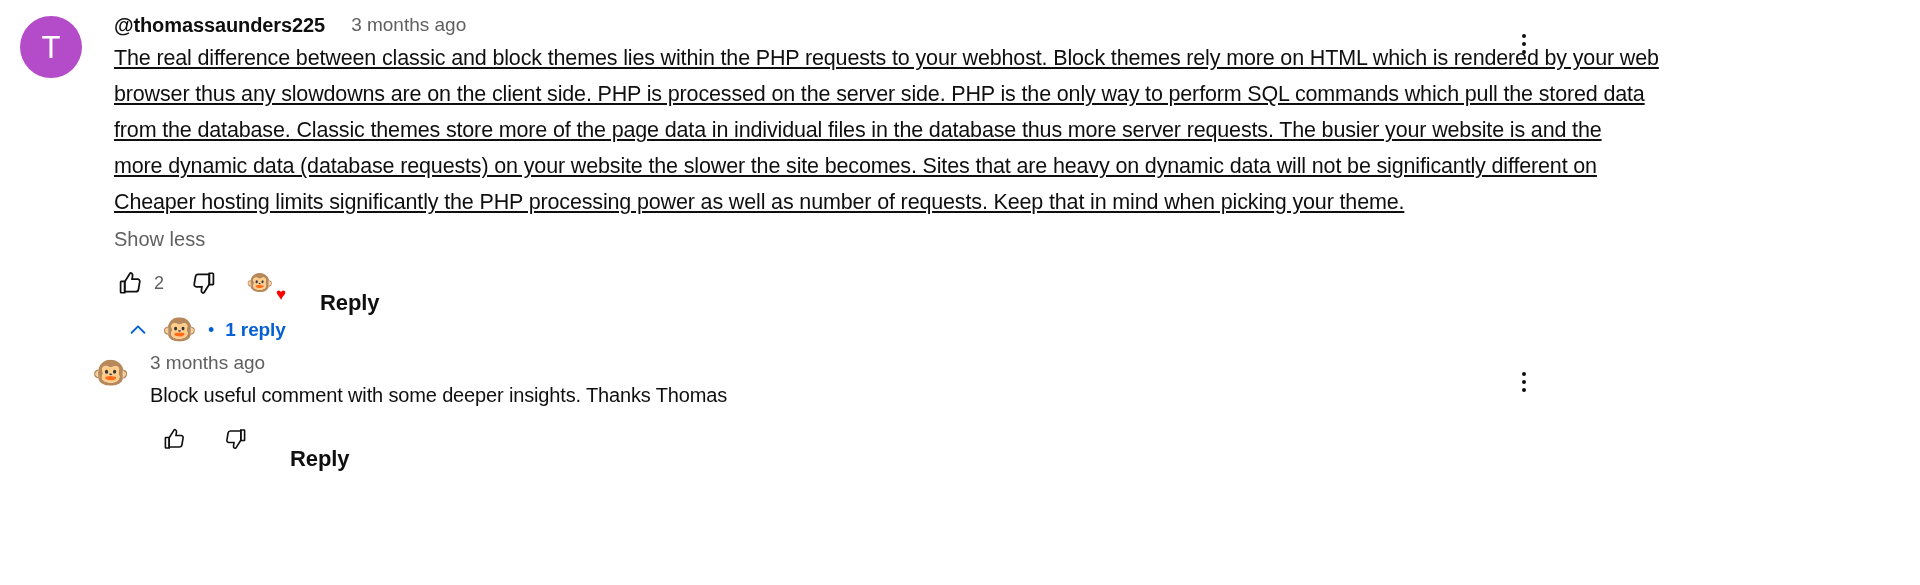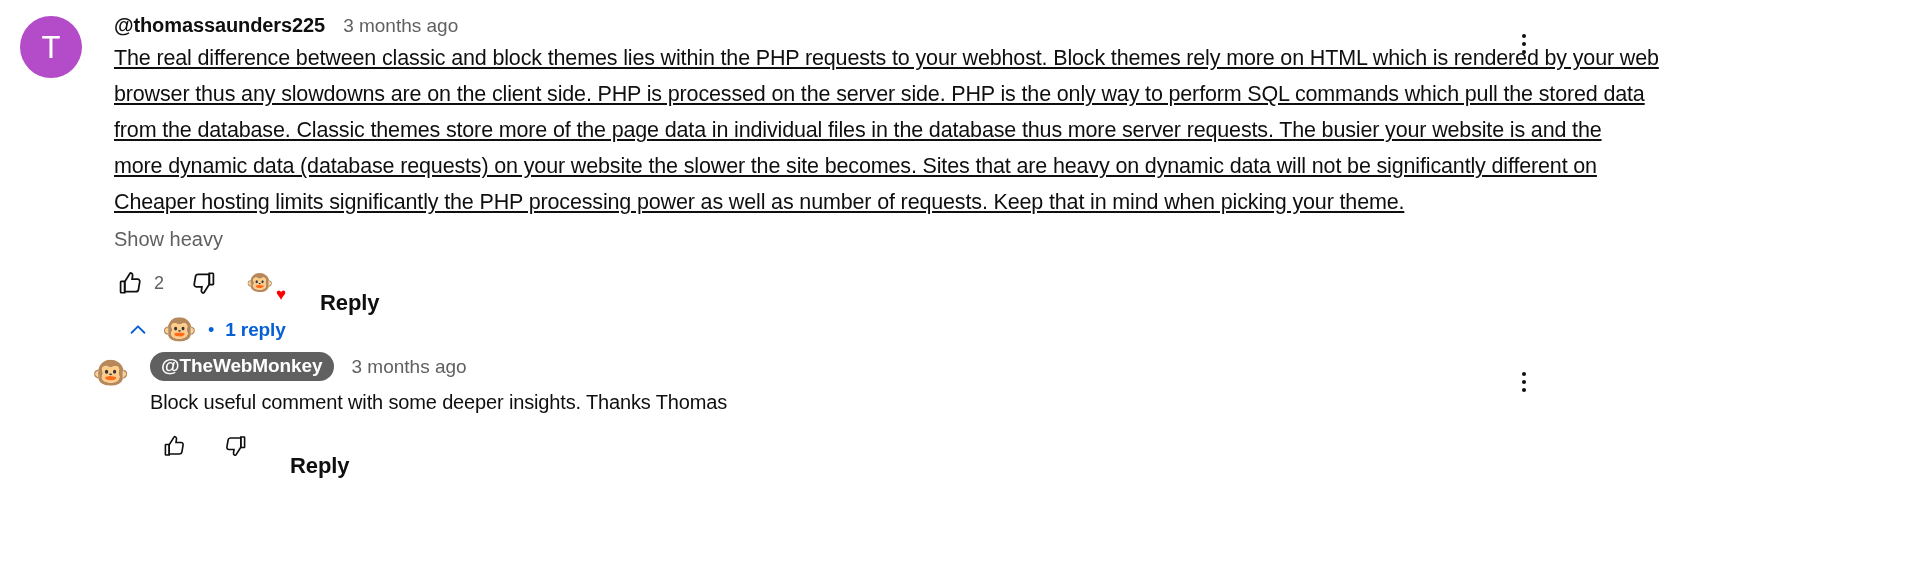--- a/index.html
+++ b/index.html
@@ -54,22 +54,22 @@
   }
 
   .body-col {
     flex: 1 1 auto;
     padding-left: 30px;
     min-width: 0;
   }
 
   .head-line {
     display: flex;
-    align-items: center;
-    gap: 18px;
+    align-items: flex-start;
+    gap: 26px;
     margin-bottom: 3px;
     white-space: nowrap;
   }
   .author {
     font-size: 20px;
     font-weight: bold;
     color: #0f0f0f;
     letter-spacing: -0.1px;
   }
   .author.chip {
@@ -258,21 +258,21 @@
       </div>
 
       <div class="content">
         <span class="ln">The real difference between classic and block themes lies within the PHP requests to your webhost.  Block themes rely more on HTML which is rendered by your web</span>
         <span class="ln">browser thus any slowdowns are on the client side.  PHP is processed on the server side.  PHP is the only way to perform SQL commands which pull the stored data</span>
         <span class="ln">from the database.  Classic themes store more of the page data in individual files in the database thus more server requests.  The busier your website is and the</span>
         <span class="ln">more dynamic data (database requests) on your website the slower the site becomes.  Sites that are heavy on dynamic data will not be significantly different on</span>
         <span class="ln">Cheaper hosting limits significantly the PHP processing power as well as number of requests.  Keep that in mind when picking your theme.</span>
       </div>
 
-      <div class="showless">Show heavy</div>
+      <div class="showless">Show less</div>
 
       
       <div class="actions">
 
         <div class="act">
           <div class="icon-btn">
             <svg width="26" height="26" viewBox="0 0 24 24" fill="none" stroke="#0f0f0f" stroke-width="1.6">
               <path d="M3 10.5h3.2V21H3a.6.6 0 0 1-.6-.6v-9.3A.6.6 0 0 1 3 10.5z"></path>
               <path d="M6.2 10.8 11 3.2c.3-.5 1-.6 1.5-.3.7.4 1.1 1.2 1 2l-.5 3.6h5.2c1.2 0 2.1 1.1 1.9 2.3l-1.2 7.2c-.2 1.1-1.1 2-2.3 2H6.2V10.8z"></path>
             </svg>
@@ -319,21 +319,20 @@
   <div class="reply">
 
     <div class="avatar-col">
       <div class="avatar monkey">
         <span>🐵</span>
       </div>
     </div>
 
     <div class="body-col">
       <div class="head-line">
-        <span class="author chip" style="background: rgb(96, 96, 96);">@TheWebMonkey</span>
         <span class="timestamp">3 months ago</span>
       </div>
 
       <div class="content">Block useful comment with some deeper insights. Thanks Thomas</div>
 
       <div class="actions">
         <div class="act">
           <div class="icon-btn">
             <svg width="24" height="24" viewBox="0 0 24 24" fill="none" stroke="#0f0f0f" stroke-width="1.6">
               <path d="M3 10.5h3.2V21H3a.6.6 0 0 1-.6-.6v-9.3A.6.6 0 0 1 3 10.5z"></path>

